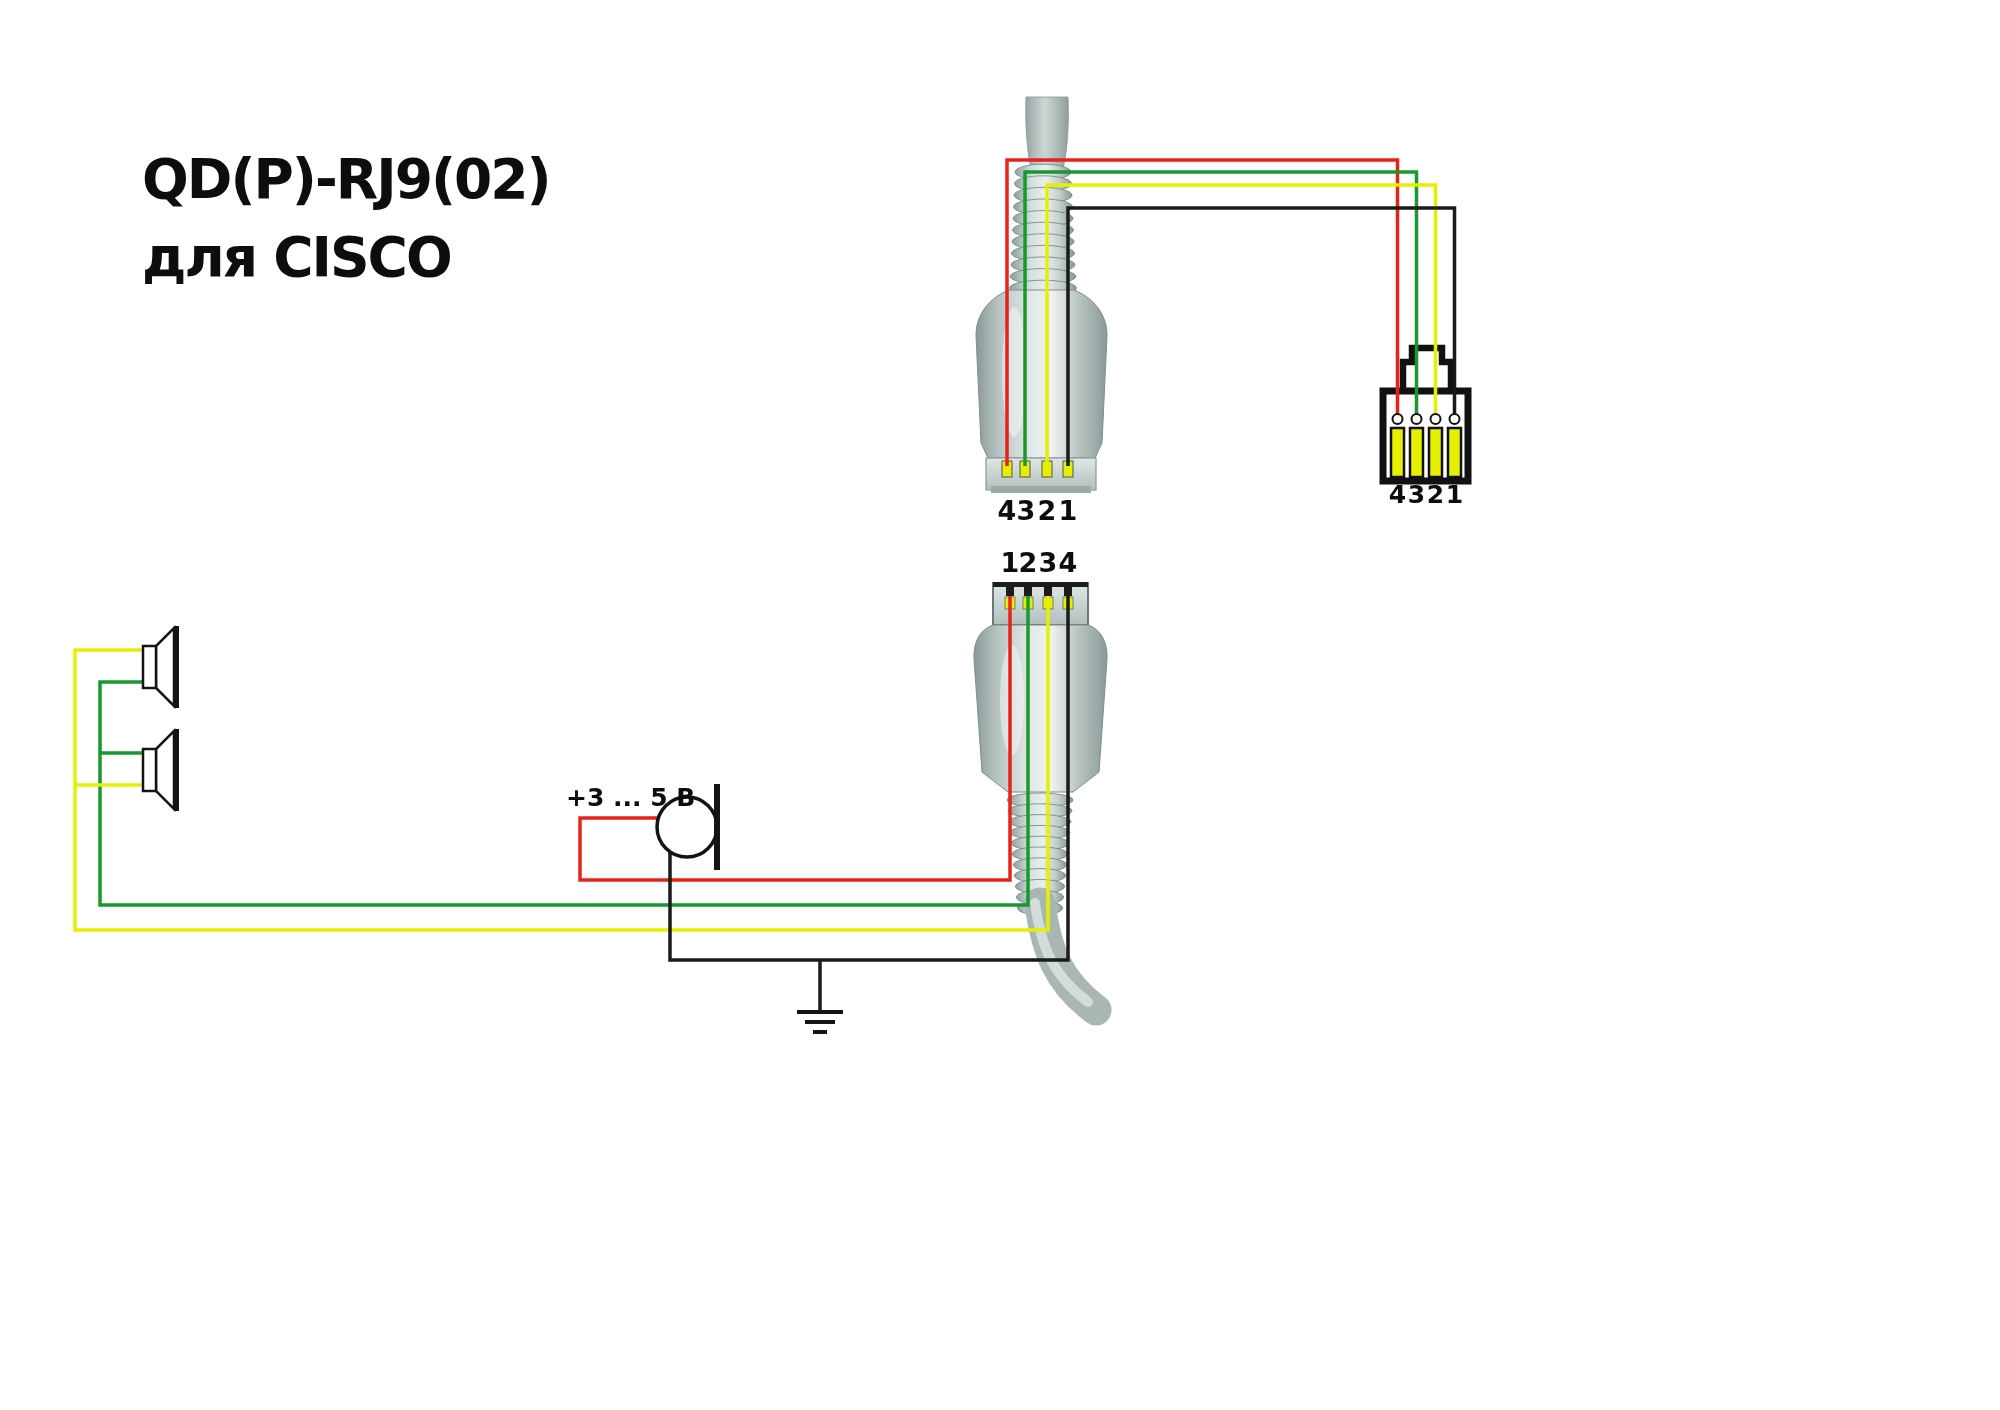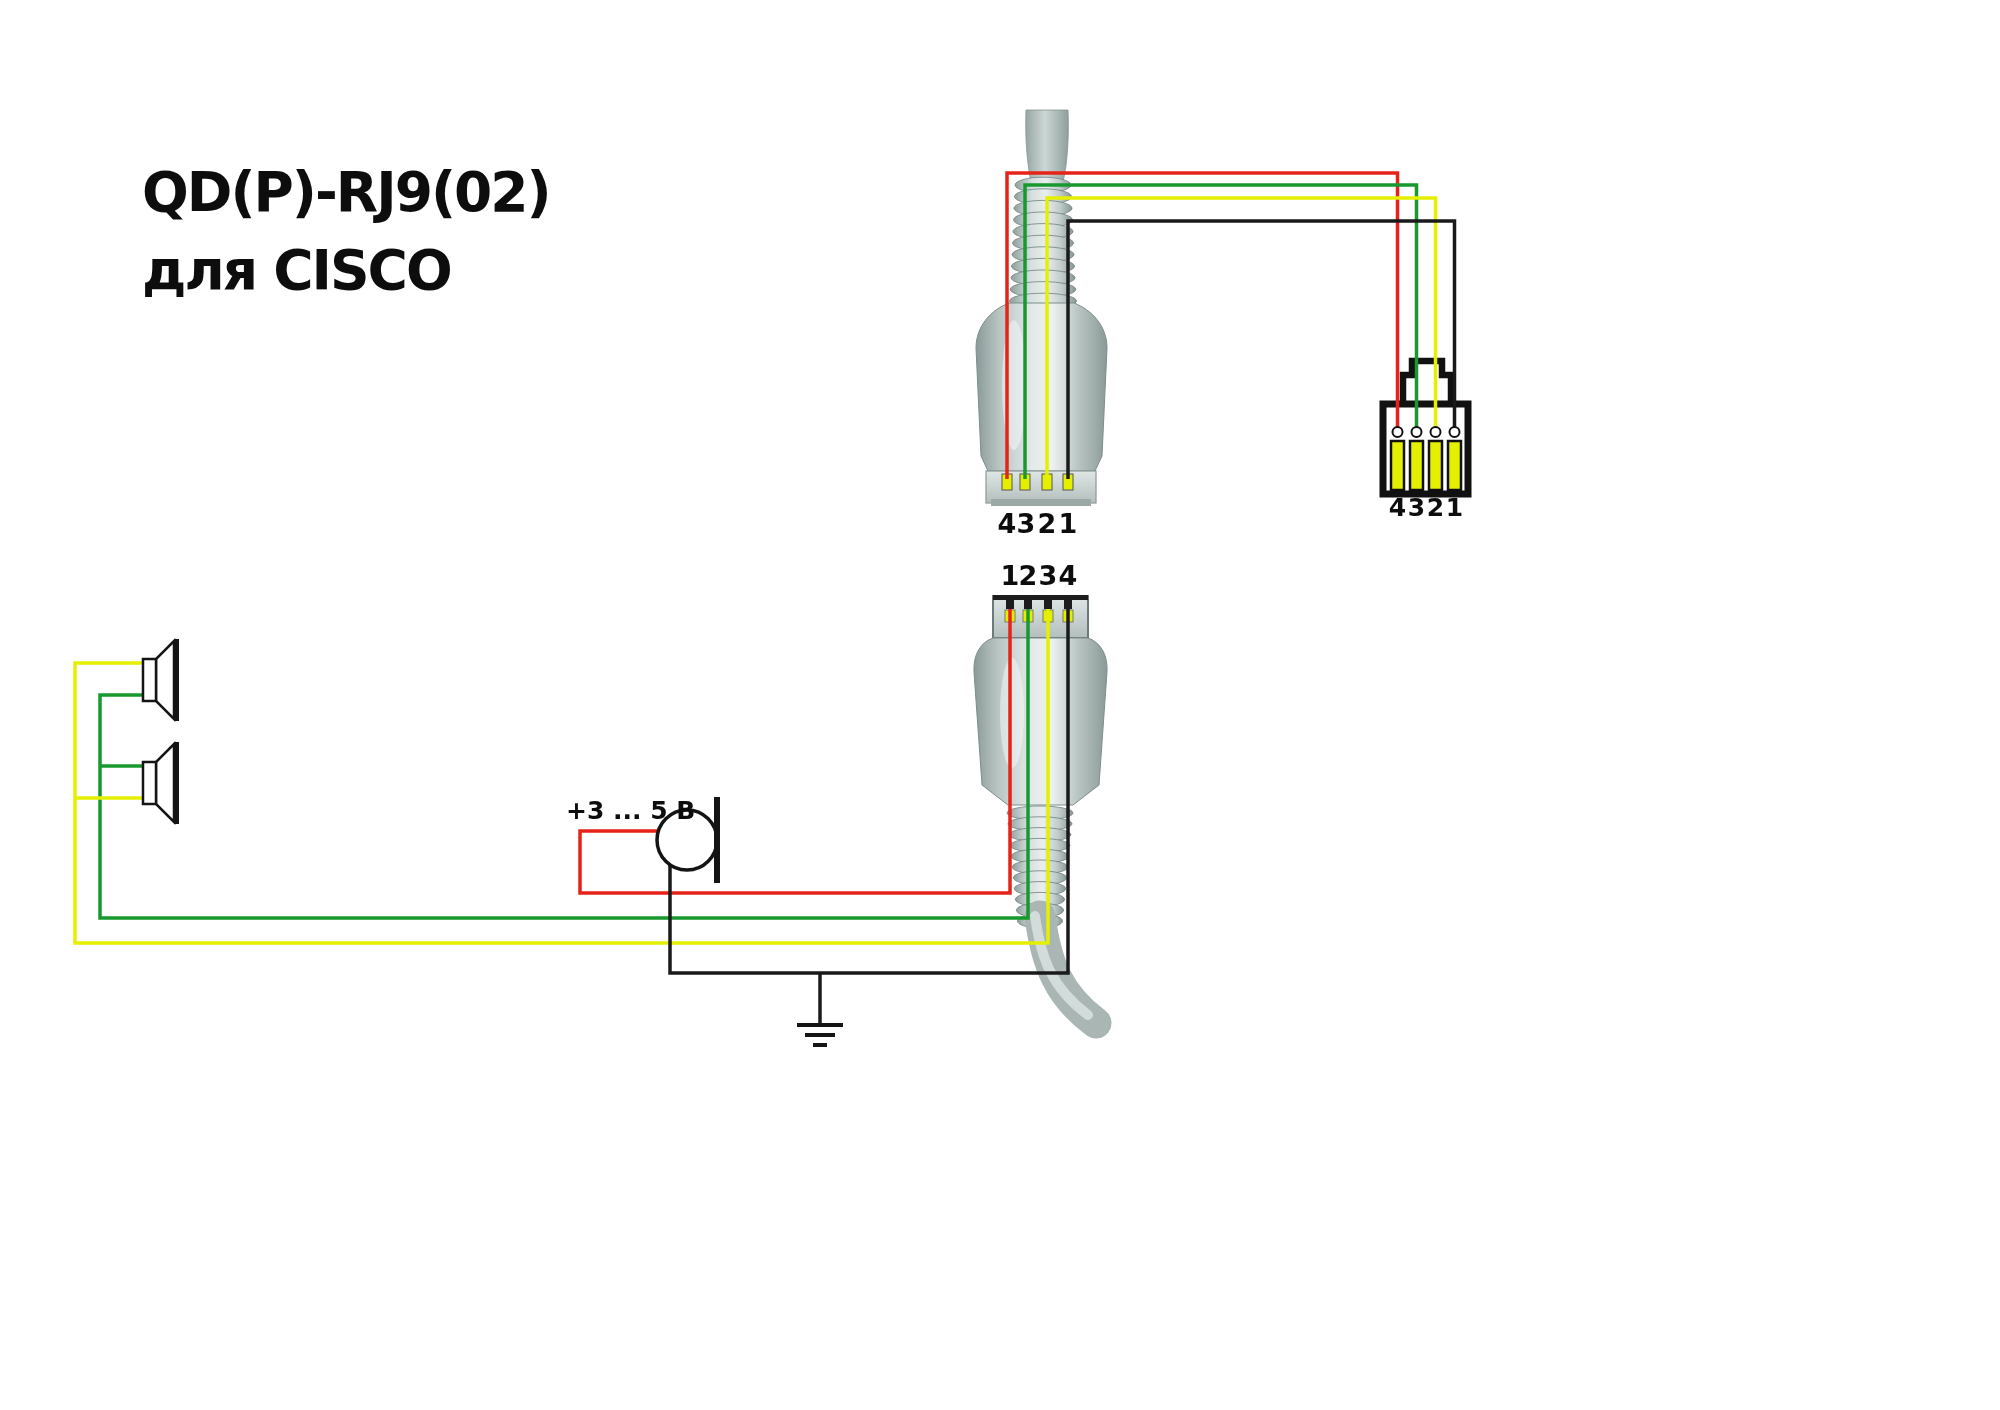--- a/index.html
+++ b/index.html
@@ -1,17 +1,17 @@
 <!DOCTYPE html>
 <html><head>
 <meta charset="utf-8">
 <style>
   html,body{margin:0;padding:0;background:#ffffff;}
   .stage{position:relative;width:2000px;height:1398px;background:#ffffff;overflow:hidden;
-         font-family:"DejaVu Sans", sans-serif;margin-top:13px;}
+         font-family:"DejaVu Sans", sans-serif;}
   svg{display:block;}
   text{font-family:"DejaVu Sans", sans-serif;}
 </style>
 </head>
 <body>
 
 <div class="stage">
 <svg width="2000" height="1410" viewBox="0 0 2000 1410">
   <defs>
     <linearGradient id="gradBody" x1="0" y1="0" x2="1" y2="0">

